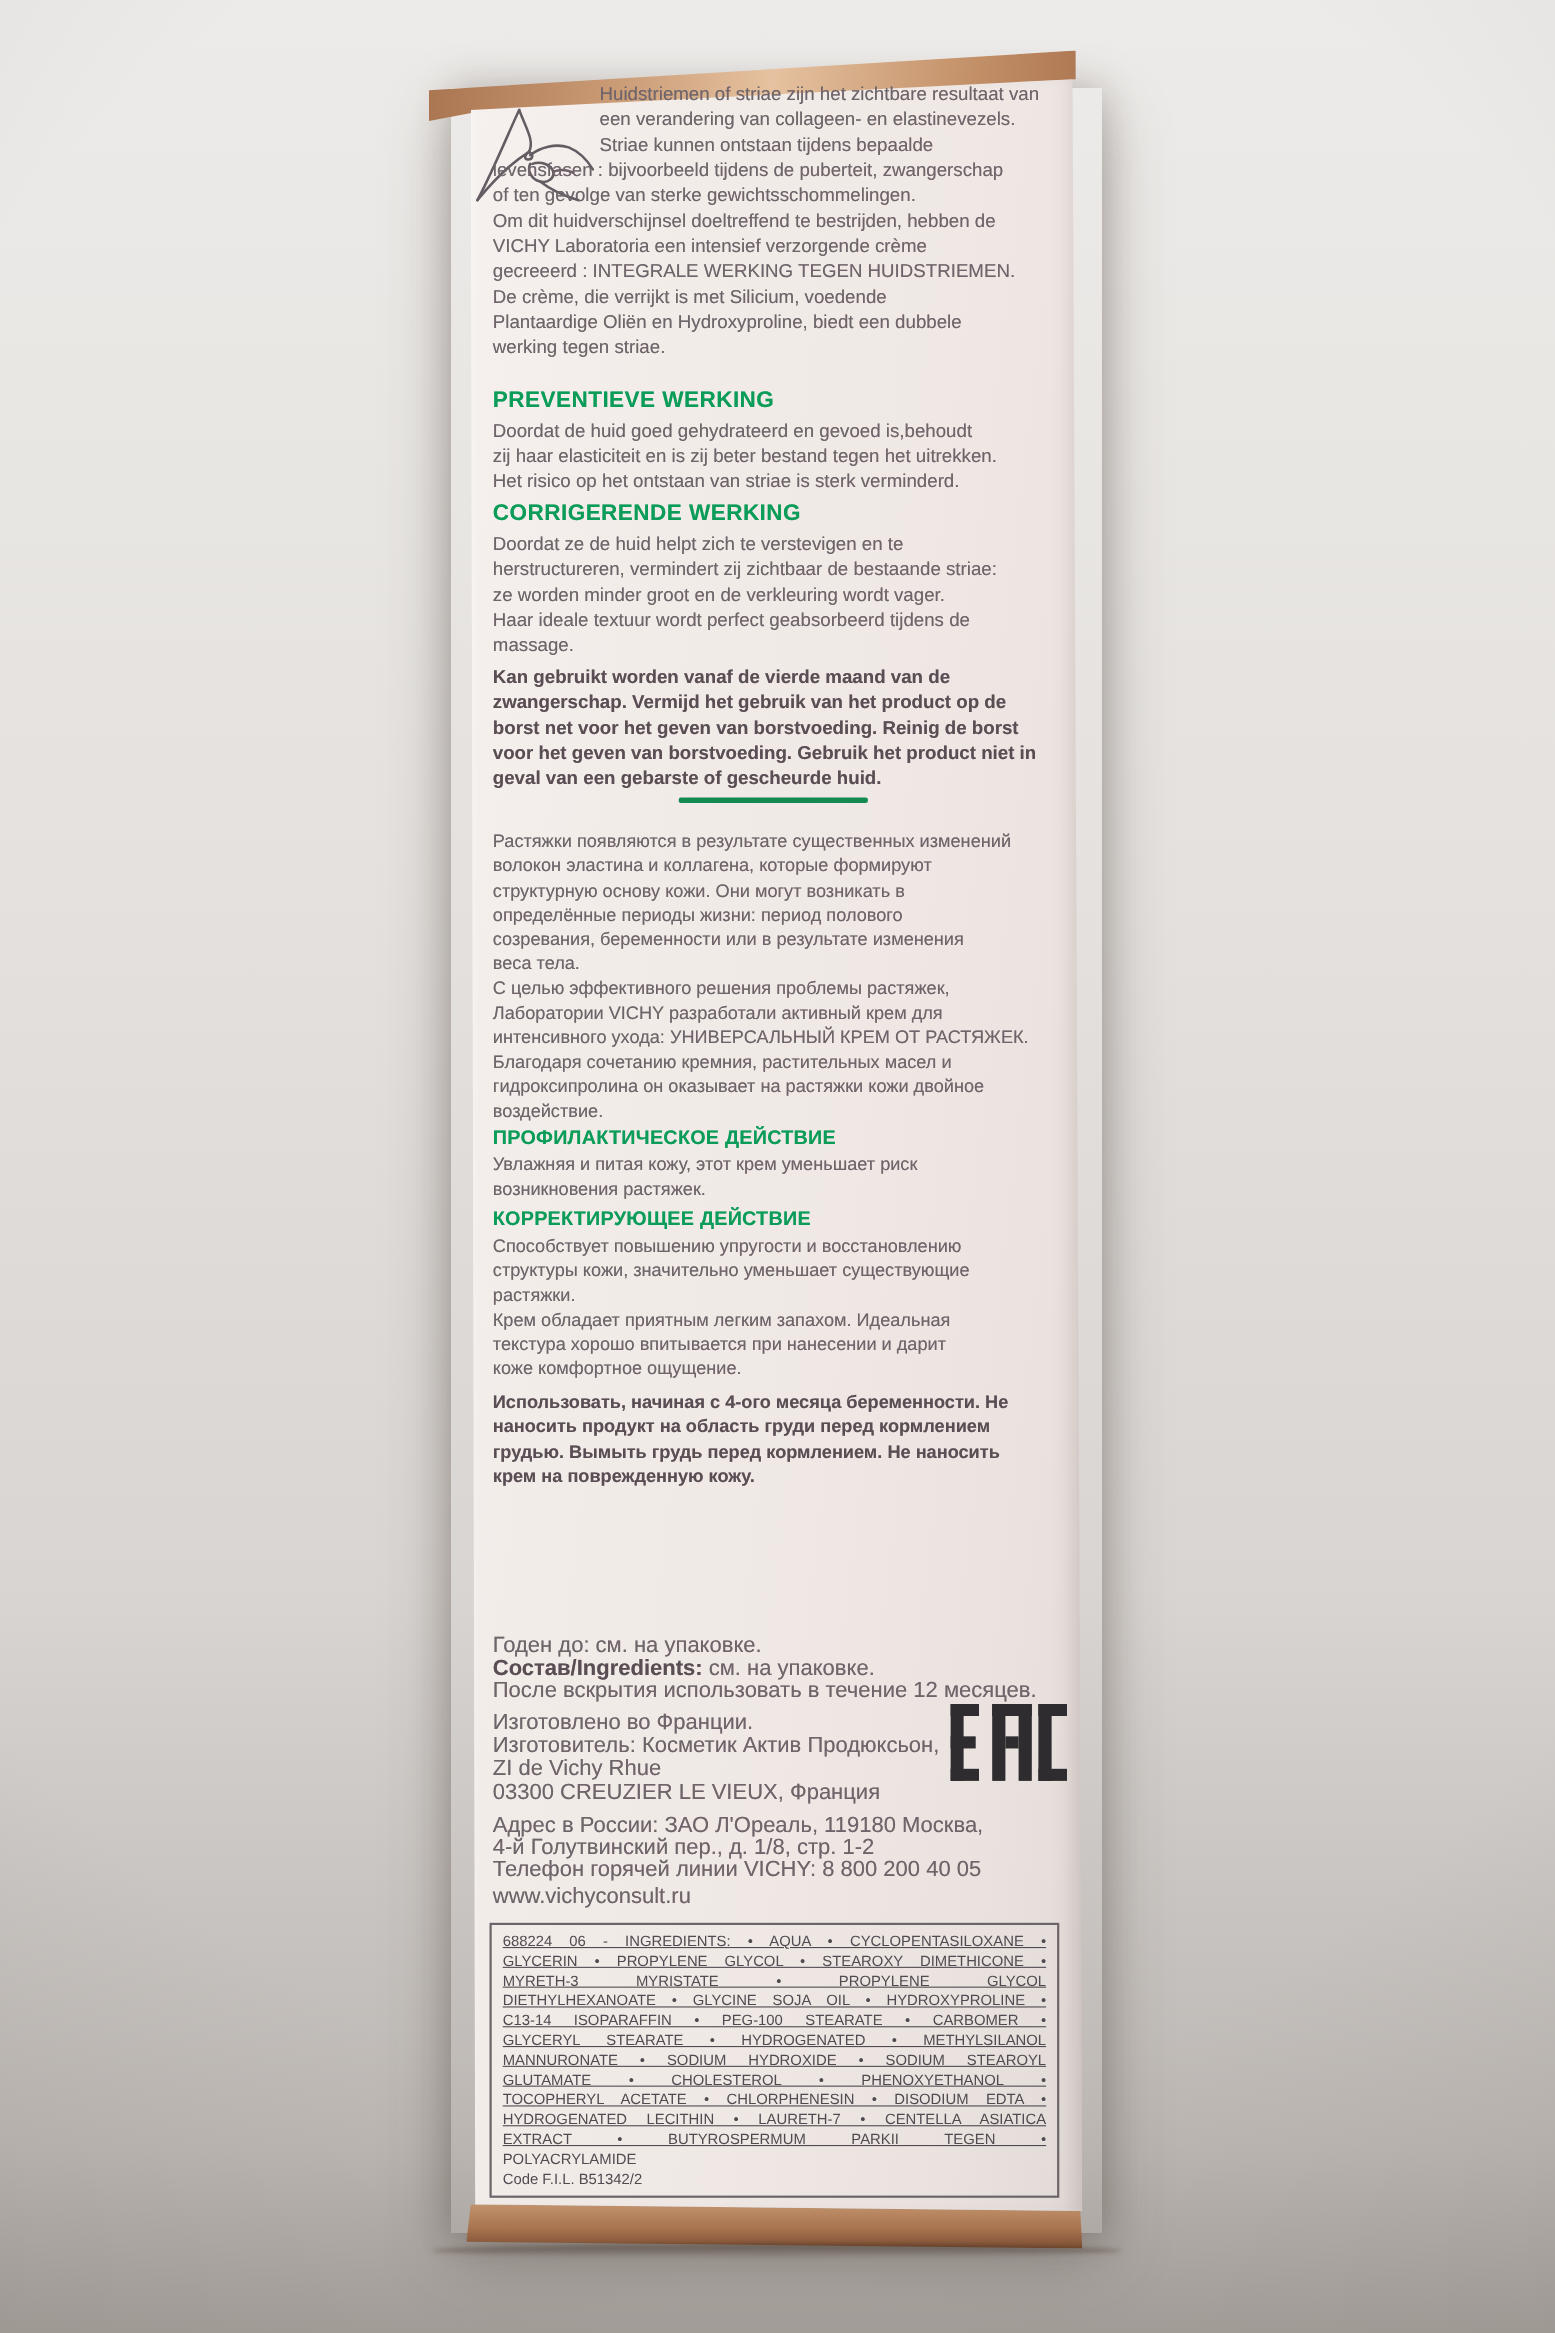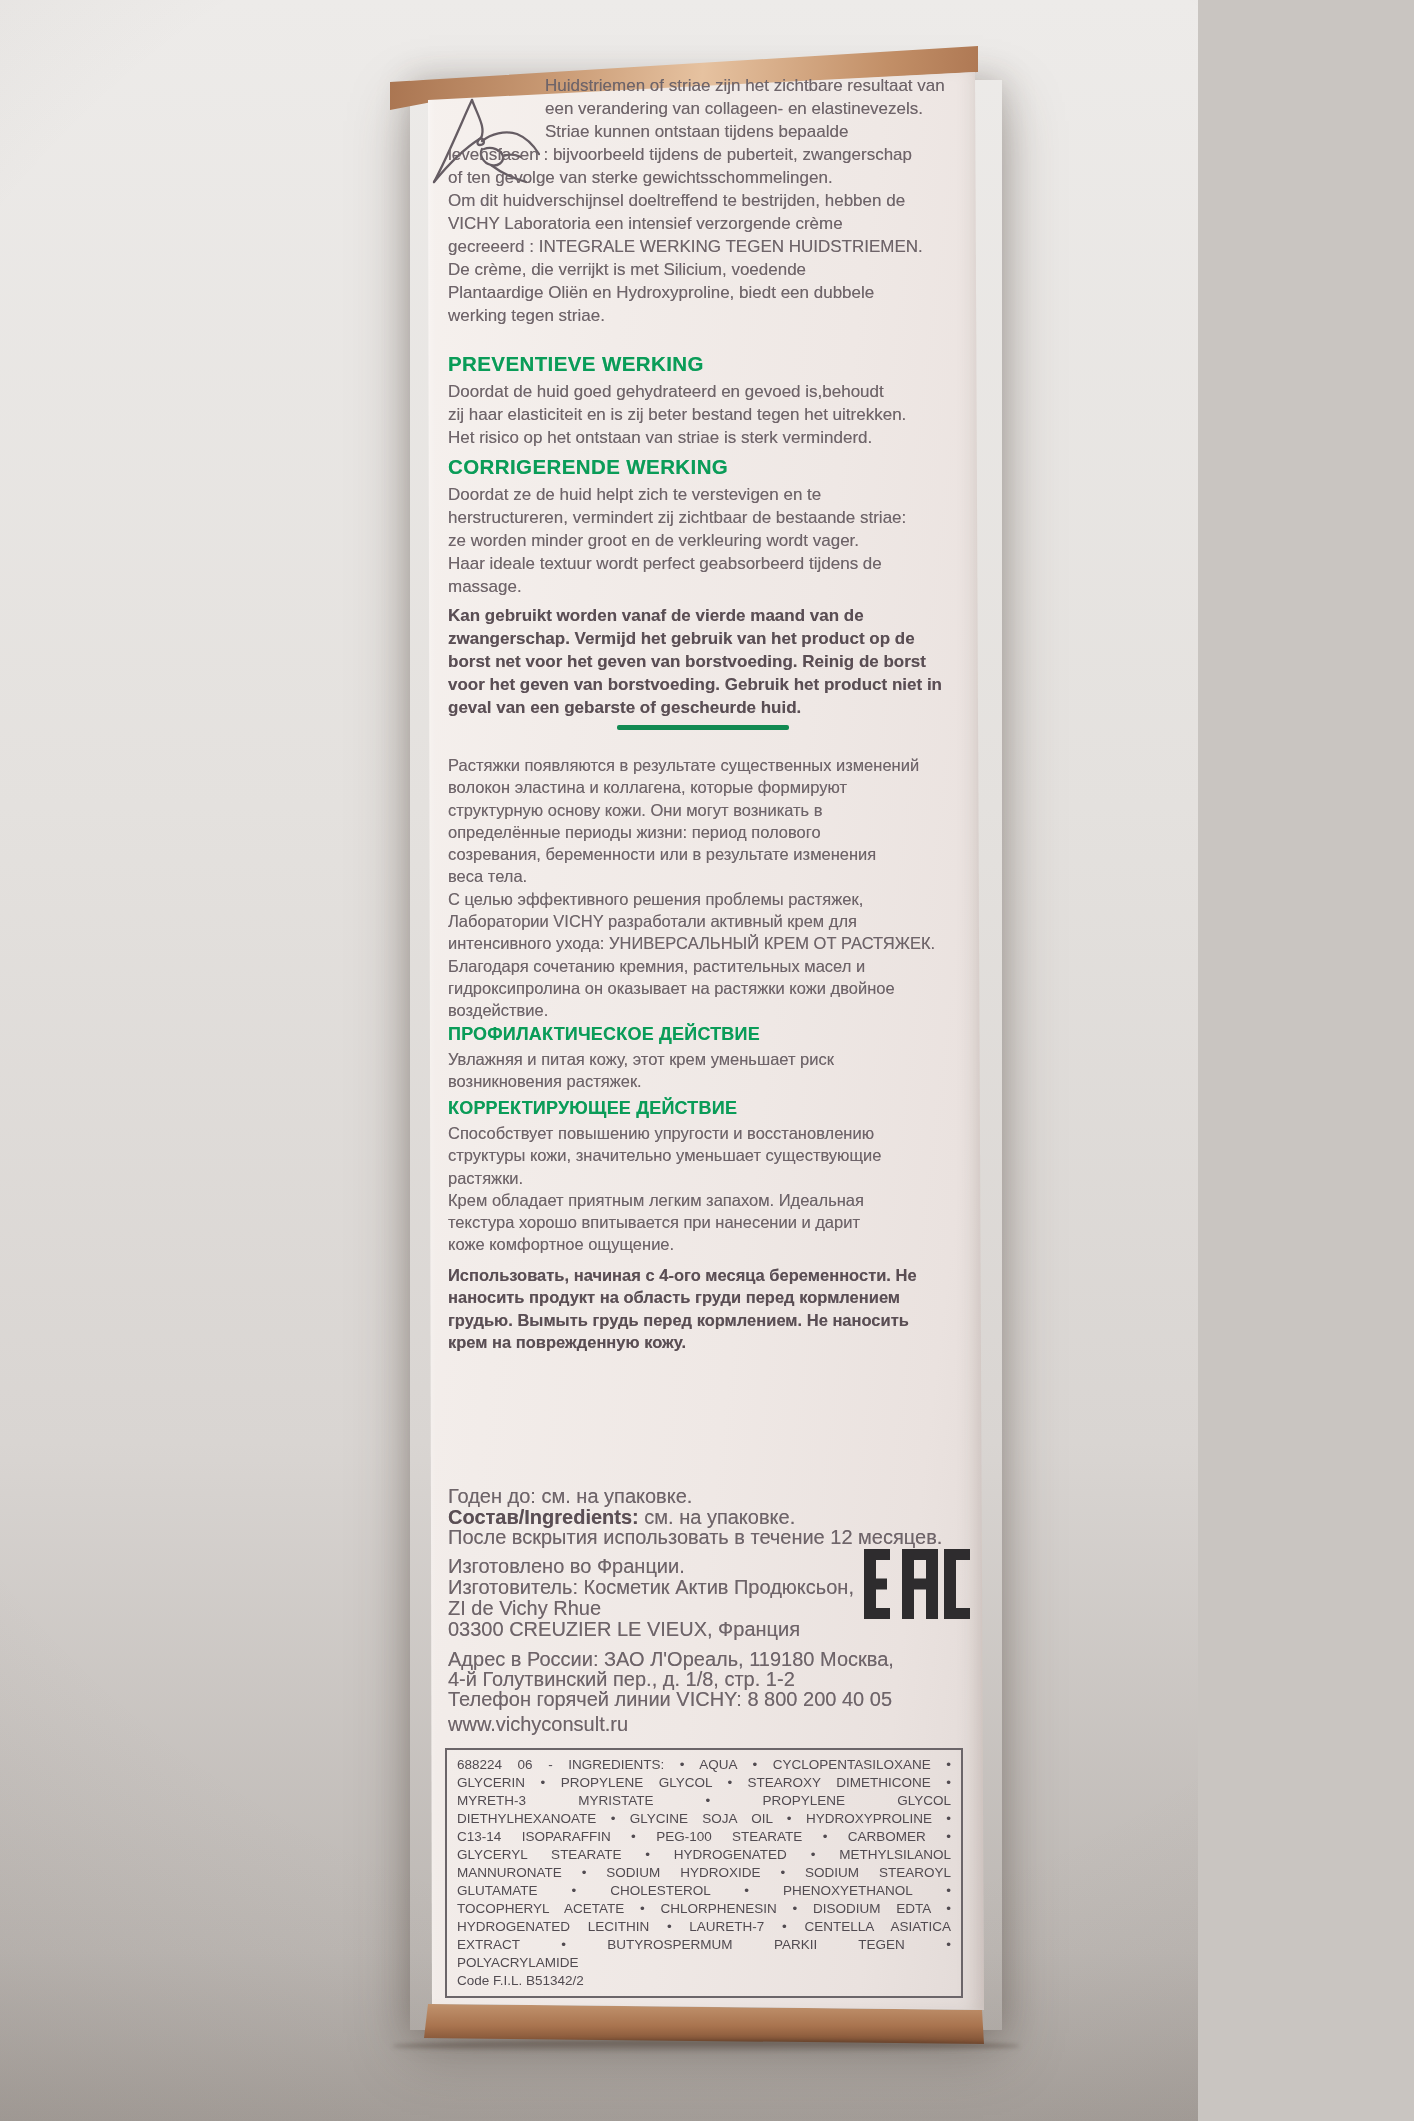--- a/index.html
+++ b/index.html
@@ -1,17 +1,17 @@
 <!DOCTYPE html>
 <html><head>
 <meta charset="utf-8">
 <title>Vichy carton back panel</title>
 <style>
   html,body{margin:0;padding:0;background:#c9c5c1;}
-  .photo{position:relative;width:1198px;height:2121px;overflow:hidden;
+  .photo{position:relative;width:1414px;height:2121px;overflow:hidden;
          background:linear-gradient(180deg,#edebe9 0%,#e4e1de 38%,#d9d5d2 68%,#bcb7b3 92%,#a7a19c 100%);
          font-family:"Liberation Sans",sans-serif;}
   .abs{position:absolute;}
   .vignette{left:0;top:0;width:1414px;height:2121px;
             background:radial-gradient(120% 88% at 50% 42%, rgba(0,0,0,0) 55%, rgba(73,62,55,0.14) 90%, rgba(73,62,55,0.26) 100%);}
   .box-shadow{left:410px;top:80px;width:592px;height:1950px;
               box-shadow:0 22px 55px rgba(70,58,50,.35),0 0 30px rgba(70,58,50,.25);}
   .flap-top{left:386px;top:40px;width:606px;height:96px;
             clip-path:polygon(4px 42px,592px 6px,592px 32px,46px 62px,4px 70px);
             background:linear-gradient(95deg,#a97450 0%,#c99a74 28%,#e6c2a0 52%,#c28f67 82%,#ab7450 100%);}
@@ -27,21 +27,21 @@
   .txt{color:#6e6469;white-space:pre;text-shadow:0 0 .4px rgba(110,100,105,.55);}
   .nl{font-size:17px;line-height:23px;}
   .ru{font-size:16.5px;line-height:22.3px;}
   .sm{font-size:20px;}
   .boldtx{font-weight:bold;color:#5a4e54;}
   .ghead{color:#0a9c58;font-weight:bold;font-size:20.5px;letter-spacing:.4px;white-space:pre;text-shadow:0 0 .4px rgba(10,156,88,.5);}
   .ghead-ru{font-size:18px;letter-spacing:.2px;}
   .divider{left:617px;top:725px;width:172px;height:5px;background:#128a52;border-radius:2px;}
   .ing-box{left:445px;top:1748px;width:494px;border:2px solid #6b6569;padding:6px 10px;
            color:#514b51;font-size:13.5px;line-height:18px;}
-  .ing-box .jl{text-align:justify;text-align-last:justify;white-space:normal;}
+  .ing-box .jl{text-align:justify;text-align-last:justify;white-space:normal;text-decoration:underline;}
   .ing-box .nlft{text-align:left;white-space:pre;}
   .eac{left:864px;top:1549px;width:106px;height:70px;}
   .icon{left:428px;top:94px;width:112px;height:110px;}
 </style>
 </head>
 <body>
 
 <div class="photo">
 
   <div class="abs vignette"></div>

